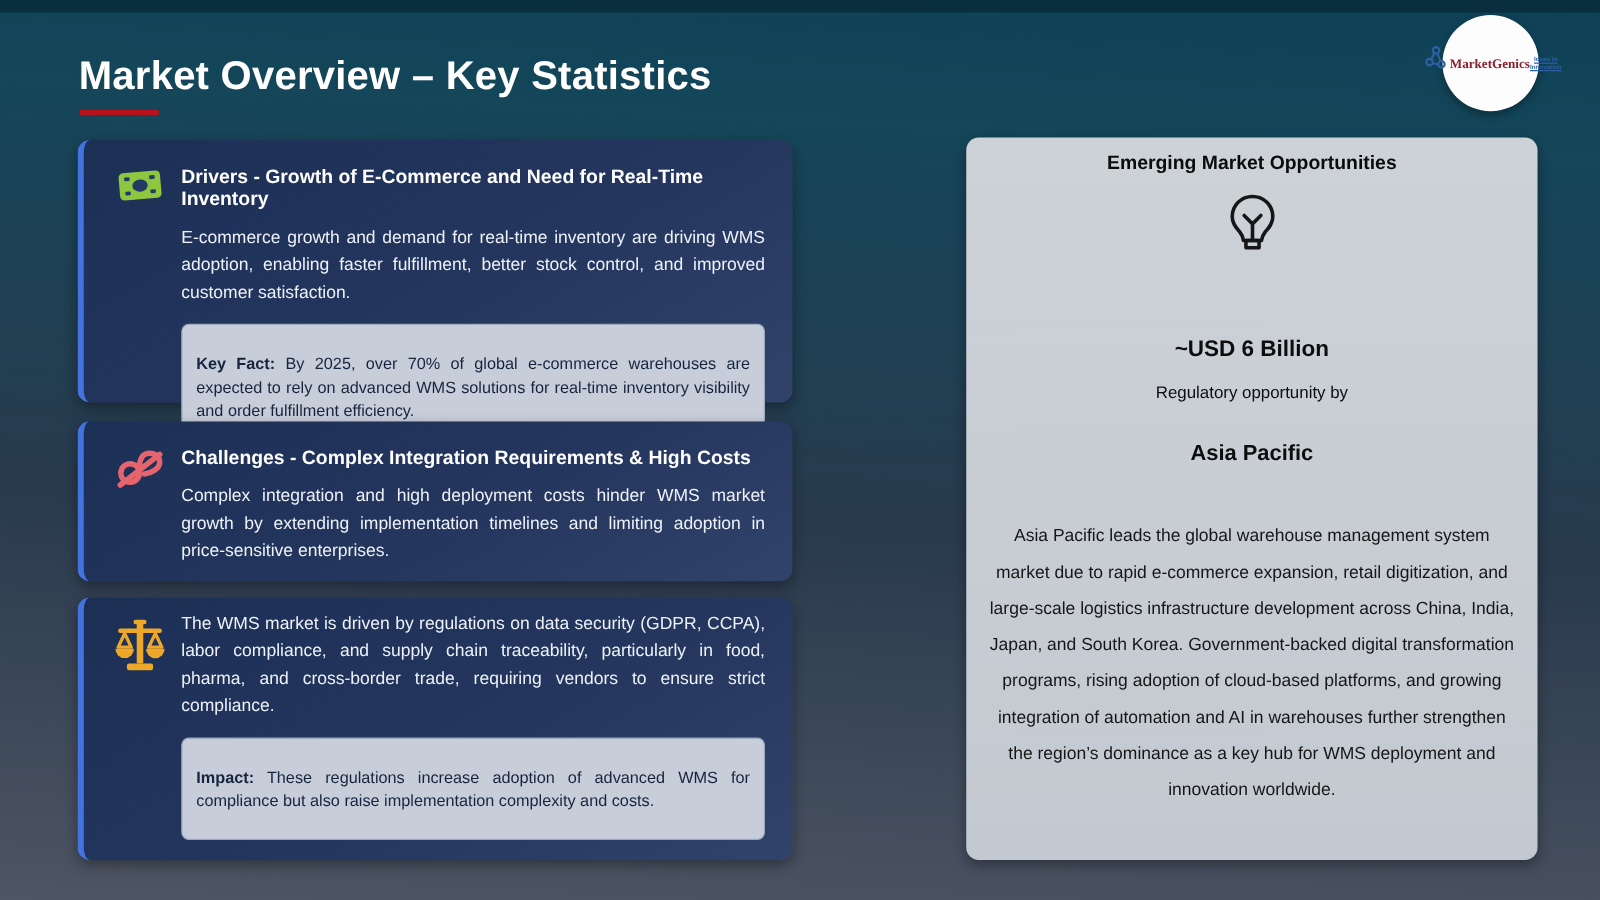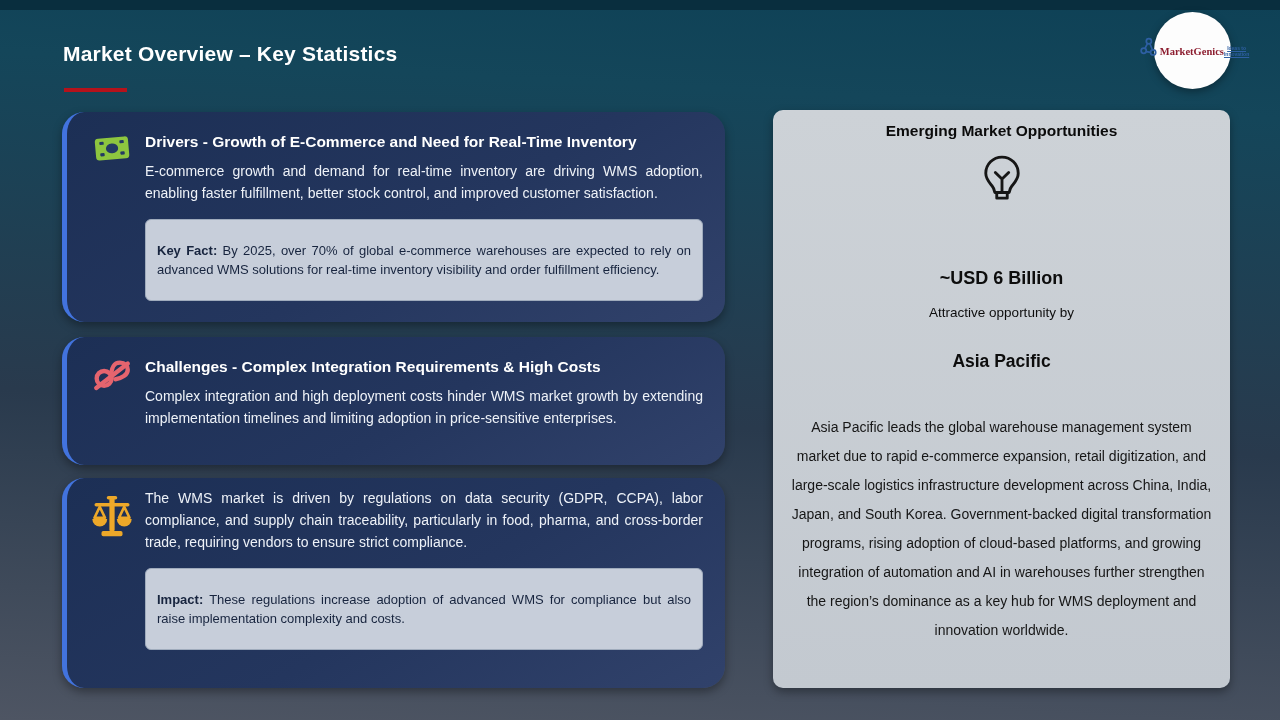--- a/index.html
+++ b/index.html
@@ -7,38 +7,38 @@
   body {
     position:relative;
     font-family:"Liberation Sans", sans-serif;
     background:linear-gradient(183deg,#0e4156 0%, #14465a 15%, #293a4d 58%, #4e5563 100%);
     color:#fff;
   }
   .topbar{ position:absolute; top:0; left:0; width:1280px; height:10px; background:#092e3e; }
 
   .page-title{
     position:absolute; left:63px; top:42px;
-    font-size:21px; font-weight:bold; color:#ffffff; letter-spacing:.2px;
+    font-size:32px; font-weight:bold; color:#ffffff; letter-spacing:.2px;
   }
   .title-underline{ position:absolute; left:64px; top:88px; width:63px; height:4px; background:#b5121b; }
 
   .logo{
     position:absolute; left:1154px; top:12px; width:77px; height:77px;
     background:#fdfdfd; border-radius:50%;
     box-shadow:0 3px 8px rgba(0,0,0,.35);
     display:flex; flex-direction:row; align-items:center; justify-content:center;
     text-align:center;
   }
   .logo-name{ font-family:"Liberation Serif", serif; font-size:10.5px; font-weight:bold; color:#8c1d2f; margin-top:1px; }
   .logo-tag{ font-size:5px; font-weight:bold; color:#2e5fa3; text-decoration:underline; margin-top:1px; }
 
   .card{
-    position:absolute; left:62px; width:663px;
+    position:absolute; left:62px; width:572px;
     background:linear-gradient(150deg,#1c2f55 0%, #24365e 55%, #31426b 100%);
-    border-left:5px solid #4273de; border-radius:22px;
+    border-left:5px solid #4273de; border-radius:10px;
     box-shadow:0 4px 10px rgba(0,0,0,.35);
   }
   .card-1{ top:112px; height:210px; }
   .card-2{ top:337px; height:128px; }
   .card-3{ top:478px; height:210px; }
   .card .icon{ position:absolute; left:24px; top:17px; width:42px; height:42px; display:block; }
   .card-title{ font-size:15.5px; font-weight:bold; color:#ffffff; padding:21px 20px 0 78px; }
   .card-body{ font-size:14px; color:#eef2f8; text-align:justify; line-height:22px; padding:9px 22px 0 78px; }
   .callout{
     margin:15px 22px 0 78px; background:#c7ceda; border:1px solid #9fabbc; border-radius:6px;
@@ -139,16 +139,16 @@
   <div>
     <span class="bulb">
       <svg width="42" height="54" viewBox="0 0 44 56" fill="none" stroke="#161616" stroke-width="3" stroke-linecap="round" stroke-linejoin="round">
         <path d="M22 3 C31.5 3 39 10.5 39 20 C39 26 35.5 29.5 32.5 33 C30.8 35 30 37.5 29.5 40 L14.5 40 C14 37.5 13.2 35 11.5 33 C8.5 29.5 5 26 5 20 C5 10.5 12.5 3 22 3 Z"></path>
         <path d="M22 39 L22 26 M22 26 L15 19 M22 26 L29 19"></path>
         <path d="M16.5 40 L27.5 40 L27.5 46 L16.5 46 Z"></path>
       </svg>
     </span>
   </div>
   <div class="panel-value">~USD 6 Billion</div>
-  <div class="panel-subtitle">Attractive opportunity by</div>
+  <div class="panel-subtitle">Regulatory opportunity by</div>
   <div class="panel-region">Asia Pacific</div>
   <p class="panel-desc">Asia Pacific leads the global warehouse management system market due to rapid e-commerce expansion, retail digitization, and large-scale logistics infrastructure development across China, India, Japan, and South Korea. Government-backed digital transformation programs, rising adoption of cloud-based platforms, and growing integration of automation and AI in warehouses further strengthen the region’s dominance as a key hub for WMS deployment and innovation worldwide.</p>
 </aside>
 
 </body></html>

